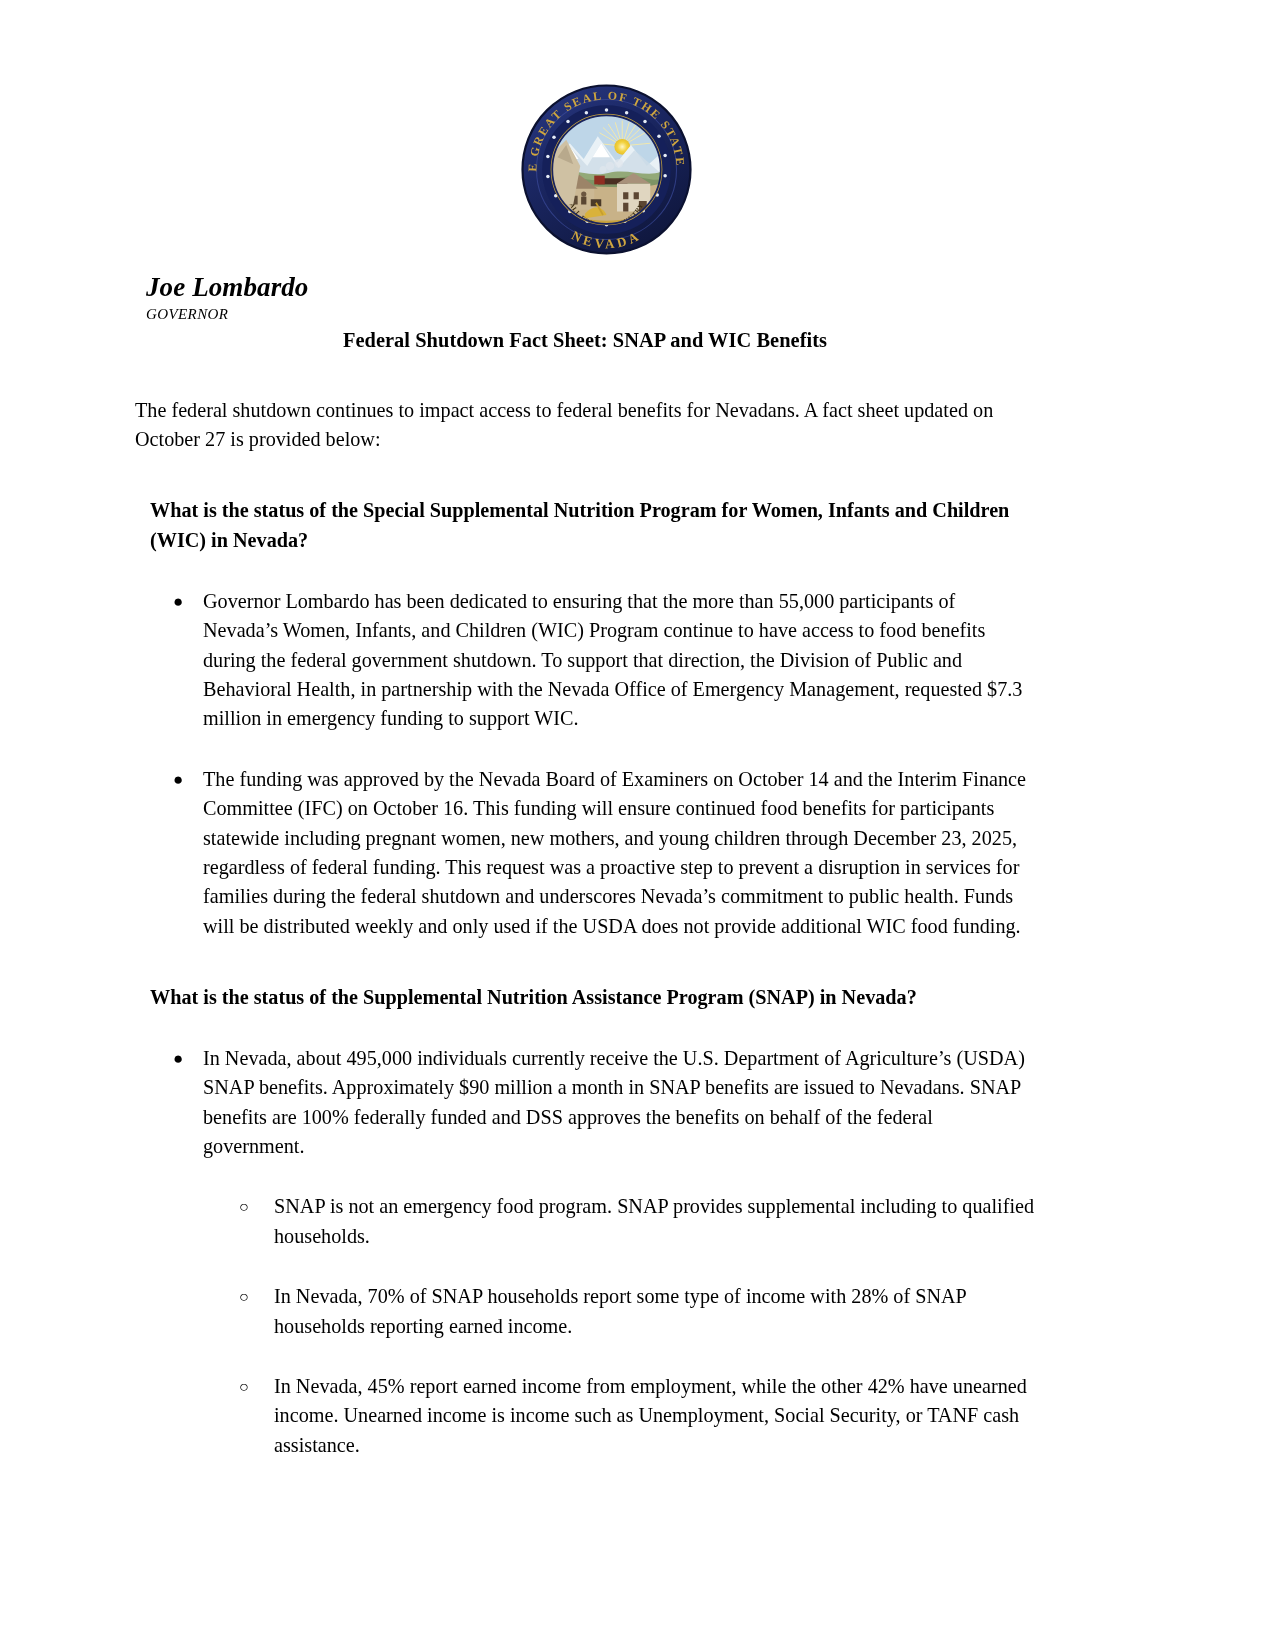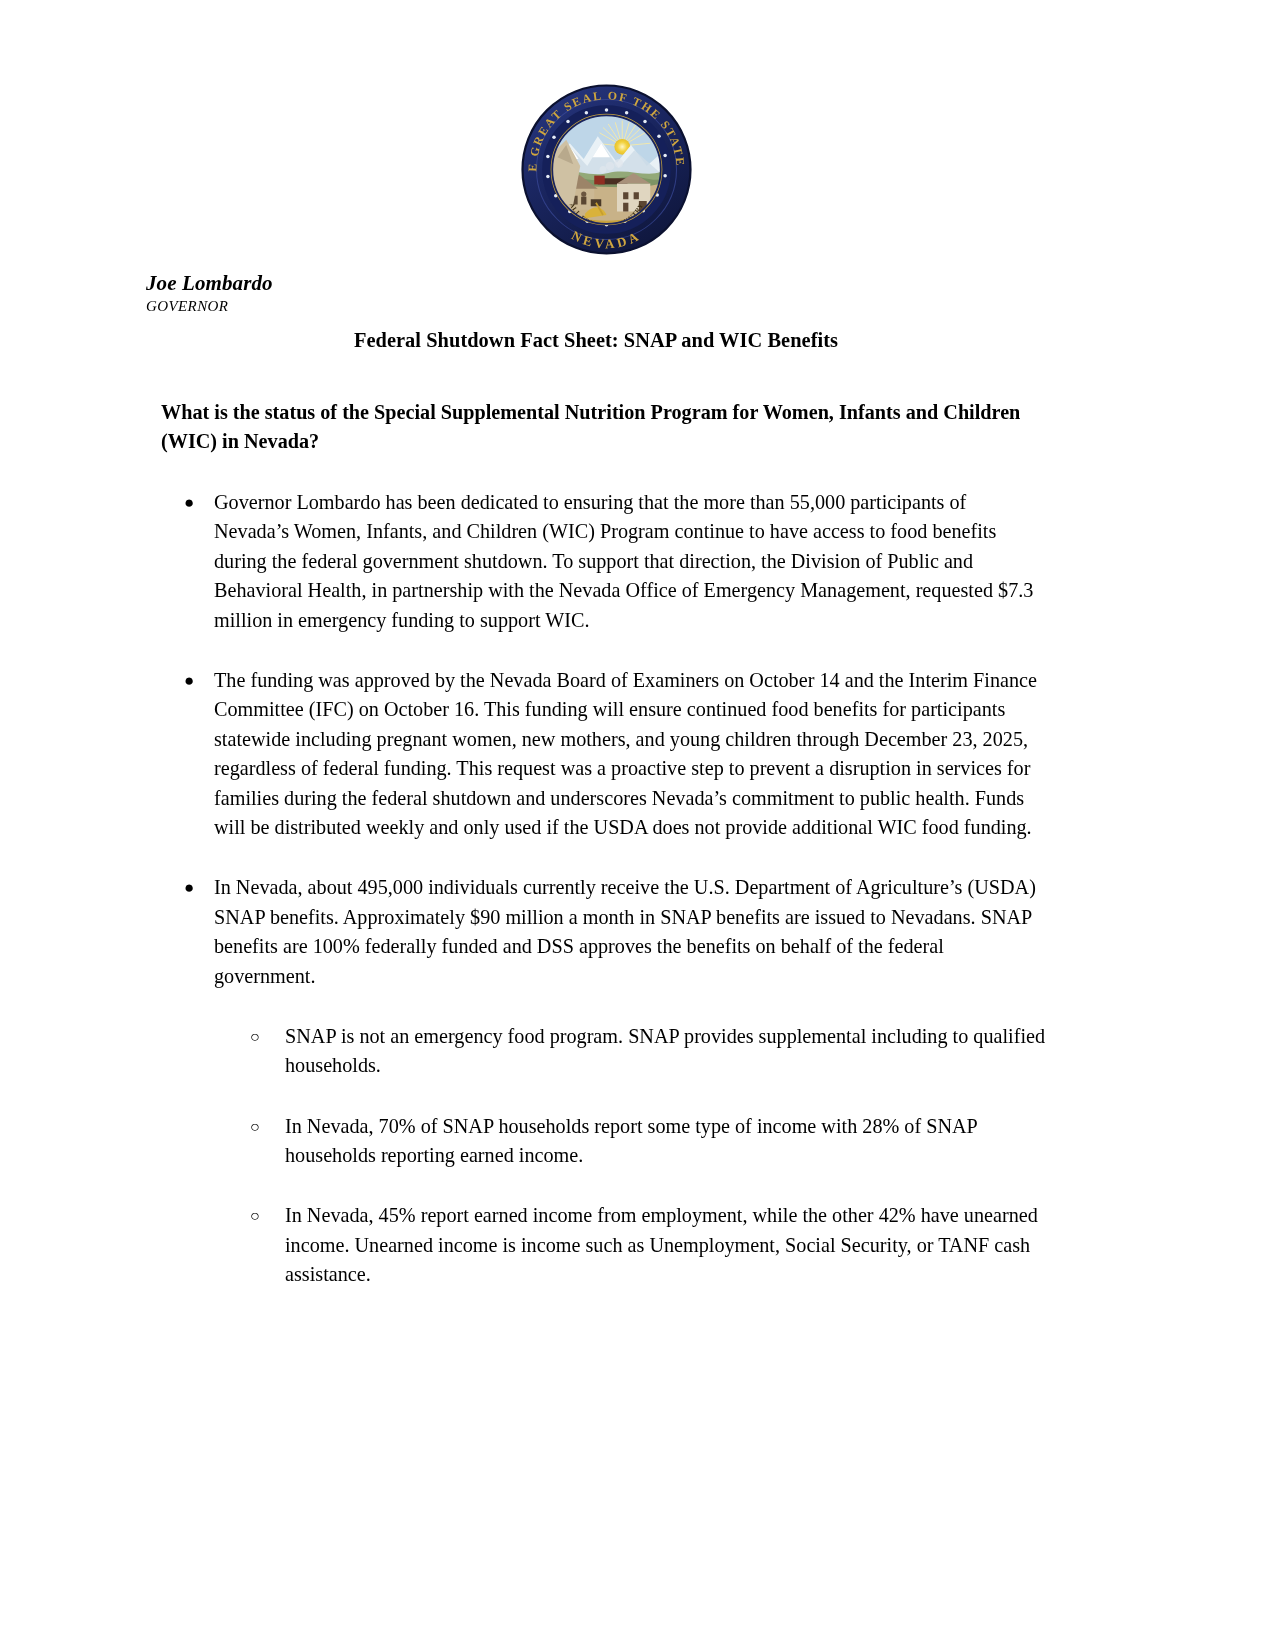--- a/index.html
+++ b/index.html
@@ -42,35 +42,35 @@
   
   .letterhead {
     position: absolute;
     left: 146px;
     top: 270px;
     line-height: 1.28;
   }
   .gov-name {
     font-weight: bold;
     font-style: italic;
-    font-size: 21px;
+    font-size: 27px;
     letter-spacing: 0.1px;
     white-space: nowrap;
   }
   .gov-title {
     font-style: italic;
     font-size: 15px;
     letter-spacing: 0.4px;
     white-space: nowrap;
   }
 
   
   .content {
     position: absolute;
-    left: 146px;
+    left: 135px;
     top: 326px;
     width: 900px;
     font-size: 20.2px;
     line-height: 1.455;
   }
 
   .doc-title {
     text-align: center;
     font-weight: bold;
     font-size: 20.4px;
@@ -263,33 +263,35 @@
 
   <div class="letterhead">
     <div class="gov-name">Joe Lombardo</div>
     <div class="gov-title">GOVERNOR</div>
   </div>
 
   <div class="content">
 
     <h1 class="doc-title">Federal Shutdown Fact Sheet: SNAP and WIC Benefits</h1>
 
+    <p class="para">The federal shutdown continues to impact access to federal benefits for Nevadans. A fact sheet updated on October 27 is provided below:</p>
 
     <div class="section-heading">What is the status of the Special Supplemental Nutrition Program for Women, Infants and Children (WIC) in Nevada?</div>
     <ul class="lvl1">
       <li>
         <span class="marker">●</span>
         <span class="bullet-text">Governor Lombardo has been dedicated to ensuring that the more than 55,000 participants of Nevada’s Women, Infants, and Children (WIC) Program continue to have access to food benefits during the federal government shutdown. To support that direction, the Division of Public and Behavioral Health, in partnership with the Nevada Office of Emergency Management, requested $7.3 million in emergency funding to support WIC.</span>
       </li>
       <li>
         <span class="marker">●</span>
         <span class="bullet-text">The funding was approved by the Nevada Board of Examiners on October 14 and the Interim Finance Committee (IFC) on October 16. This funding will ensure continued food benefits for participants statewide including pregnant women, new mothers, and young children through December 23, 2025, regardless of federal funding. This request was a proactive step to prevent a disruption in services for families during the federal shutdown and underscores Nevada’s commitment to public health. Funds will be distributed weekly and only used if the USDA does not provide additional WIC food funding.</span>
       </li>
     </ul>
 
+    <div class="section-heading">What is the status of the Supplemental Nutrition Assistance Program (SNAP) in Nevada?</div>
     <ul class="lvl1">
       <li>
         <span class="marker">●</span>
         <span class="bullet-text">In Nevada, about 495,000 individuals currently receive the U.S. Department of Agriculture’s (USDA) SNAP benefits. Approximately $90 million a month in SNAP benefits are issued to Nevadans. SNAP benefits are 100% federally funded and DSS approves the benefits on behalf of the federal government.</span>
 
         <ul class="lvl2">
           <li>
             <span class="marker">○</span>
             <span class="bullet-text">SNAP is not an emergency food program. SNAP provides supplemental including to qualified households.</span>
           </li>

